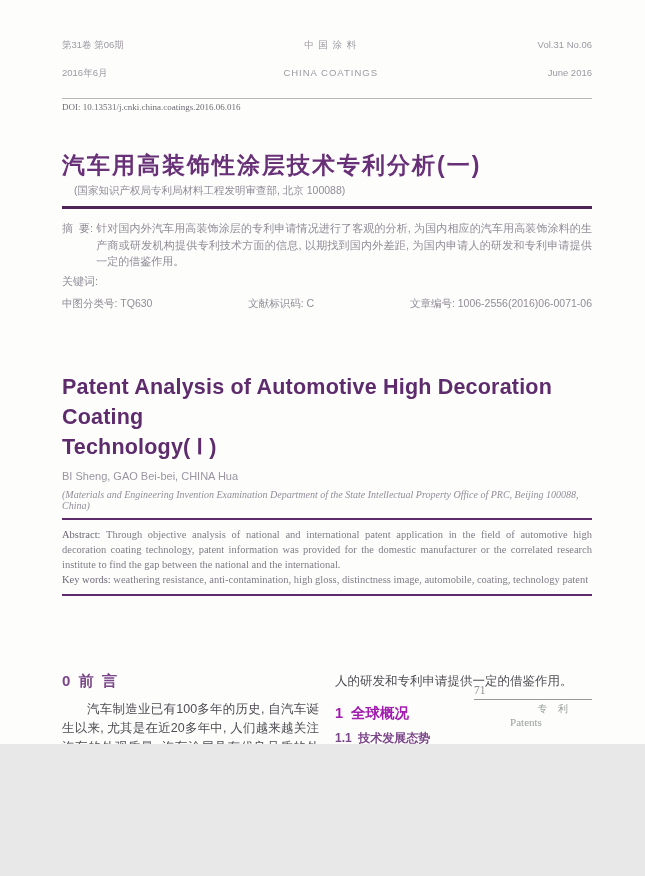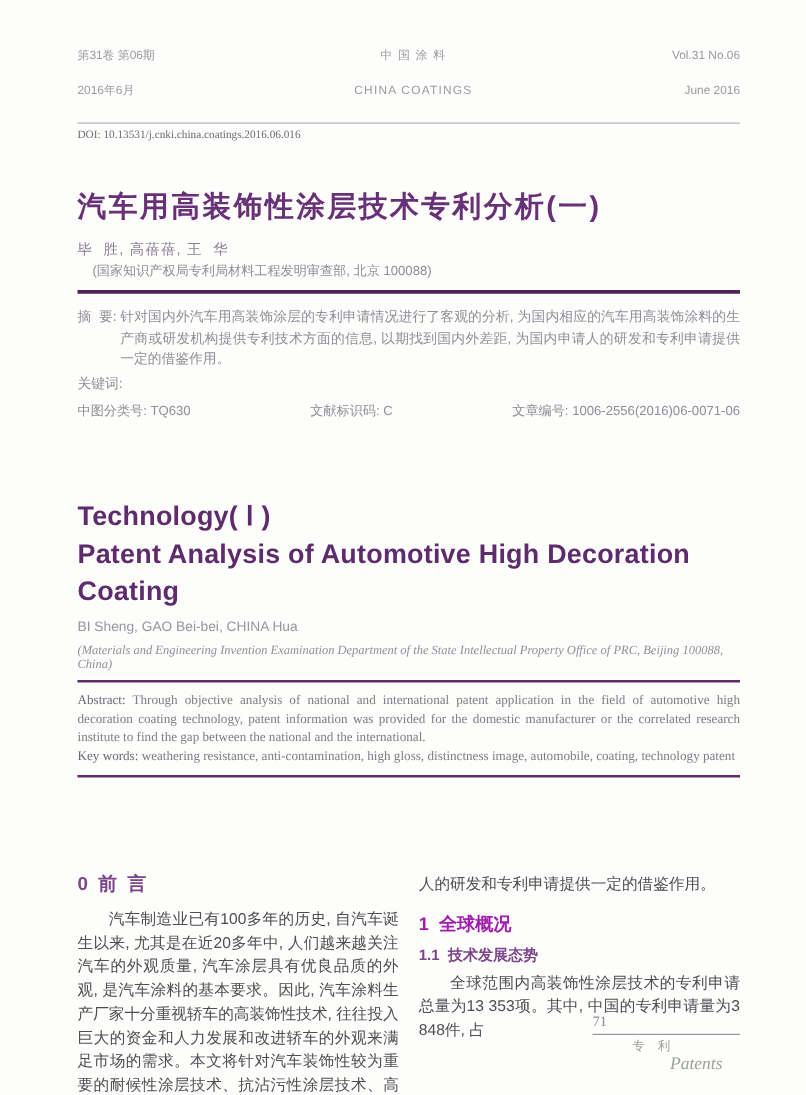--- a/index.html
+++ b/index.html
@@ -1,17 +1,17 @@
 <!DOCTYPE html>
 <html><head>
 <meta charset="utf-8">
 <style>
   html,body{margin:0;padding:0;background:#e8e8e8;}
   .page{
-    width:645px;height:876px;background:#fdfdfc;margin:0 auto;
+    width:645px;height:744px;background:#fdfdfc;margin:0 auto;
     font-family:"Liberation Sans",sans-serif;position:relative;
     box-sizing:border-box;padding:24px 53px 0 62px;overflow:hidden;
   }
   
   .jheader{display:flex;justify-content:space-between;color:#9c99a0;font-size:9.5px;line-height:14px;
     padding-bottom:4px;border-bottom:1px solid #b8b5bb;}
   .jh-col{white-space:pre-line;}
   .jh-center{text-align:center;letter-spacing:1px;}
   .jh-right{text-align:right;}
   .doi-line{font-size:9px;color:#6f6c72;margin-top:3px;font-family:"Liberation Serif",serif;}
@@ -40,22 +40,22 @@
   .col{width:50%;box-sizing:border-box;}
   .sec-head0{color:#7b4589;font-size:15px;font-weight:bold;margin:0 0 9px 0;white-space:pre;}
   .body-p{color:#504d53;font-size:12.5px;line-height:19px;text-align:justify;margin:0;}
   .indent{text-indent:2em;}
   .sec-head1{color:#a21caf;font-size:14.5px;font-weight:bold;margin:13px 0 7px 0;white-space:pre;}
   .sec-head11{color:#7b4589;font-size:12px;font-weight:bold;margin:0 0 4px 0;white-space:pre;}
   
   .footer{position:absolute;right:53px;bottom:16px;width:118px;font-family:"Liberation Serif",serif;}
   .page-num{color:#8e8d92;font-size:11.5px;padding-right:30px;line-height:14px;}
   .footer-rule{border-top:1px solid #9a989e;margin-top:2px;}
-  .footer-cn{color:#9aa29b;font-size:10px;text-align:center;padding-right:20px;letter-spacing:4px;margin-top:2px;}
-  .footer-en{color:#9aa29b;font-size:14px;text-align:right;padding-right:14px;font-style:italic;}
+  .footer-cn{color:#9aa29b;font-size:10px;text-align:right;padding-right:20px;letter-spacing:4px;margin-top:2px;}
+  .footer-en{color:#9aa29b;font-size:11px;text-align:center;padding-right:14px;}
 </style>
 </head>
 <body>
 
 <div class="page">
 
   <div class="jheader">
     <div class="jh-col">
       <div>第31卷 第06期</div>
       <div>2016年6月</div>
@@ -65,42 +65,41 @@
       <div>CHINA COATINGS</div>
     </div>
     <div class="jh-col jh-right">
       <div>Vol.31 No.06</div>
       <div>June 2016</div>
     </div>
   </div>
   <div class="doi-line">DOI: 10.13531/j.cnki.china.coatings.2016.06.016</div>
 
   <h1 class="title-cn" style="margin-bottom:0;">汽车用高装饰性涂层技术专利分析(一)</h1>
-  <div class="authors-cn">毕  胜, 高蓓蓓, 王  华</div>
   <div class="affil-cn">(国家知识产权局专利局材料工程发明审查部, 北京  100088)</div>
   <div class="thick-rule"></div>
 
   <div class="abs-block">
     <div class="abs-row">
       <span class="abs-label">摘  要: </span>
       <span class="abs-text">针对国内外汽车用高装饰涂层的专利申请情况进行了客观的分析, 为国内相应的汽车用高装饰涂料的生产商或研发机构提供专利技术方面的信息, 以期找到国内外差距, 为国内申请人的研发和专利申请提供一定的借鉴作用。</span>
     </div>
     <div class="kw-row">
       <span class="abs-label">关键词: </span>
     </div>
     <div class="class-row">
       <span>中图分类号: TQ630</span>
       <span>文献标识码: C</span>
       <span>文章编号: 1006-2556(2016)06-0071-06</span>
     </div>
   </div>
 
   <div class="title-en">
+    <div>Patent Analysis of Automotive High Decoration Coating</div>
     <div>Technology( Ⅰ )</div>
-    <div>Patent Analysis of Automotive High Decoration Coating</div>
   </div>
   <div class="authors-en">BI Sheng, GAO Bei-bei, CHINA Hua</div>
   <div class="affil-en">(Materials and Engineering Invention Examination Department of the State Intellectual Property Office of PRC, Beijing 100088, China)</div>
   <div class="thin-rule"></div>
 
   <p class="en-abs">
     <span class="en-label">Abstract: </span><span>Through objective analysis of national and international patent application in the field of automotive high decoration coating technology, patent information was provided for the domestic manufacturer or the correlated research institute to find the gap between the national and the international.</span><br>
     <span class="en-label">Key words: </span><span>weathering resistance, anti-contamination, high gloss, distinctness image, automobile, coating, technology patent</span>
   </p>
   <div class="thin-rule"></div>

